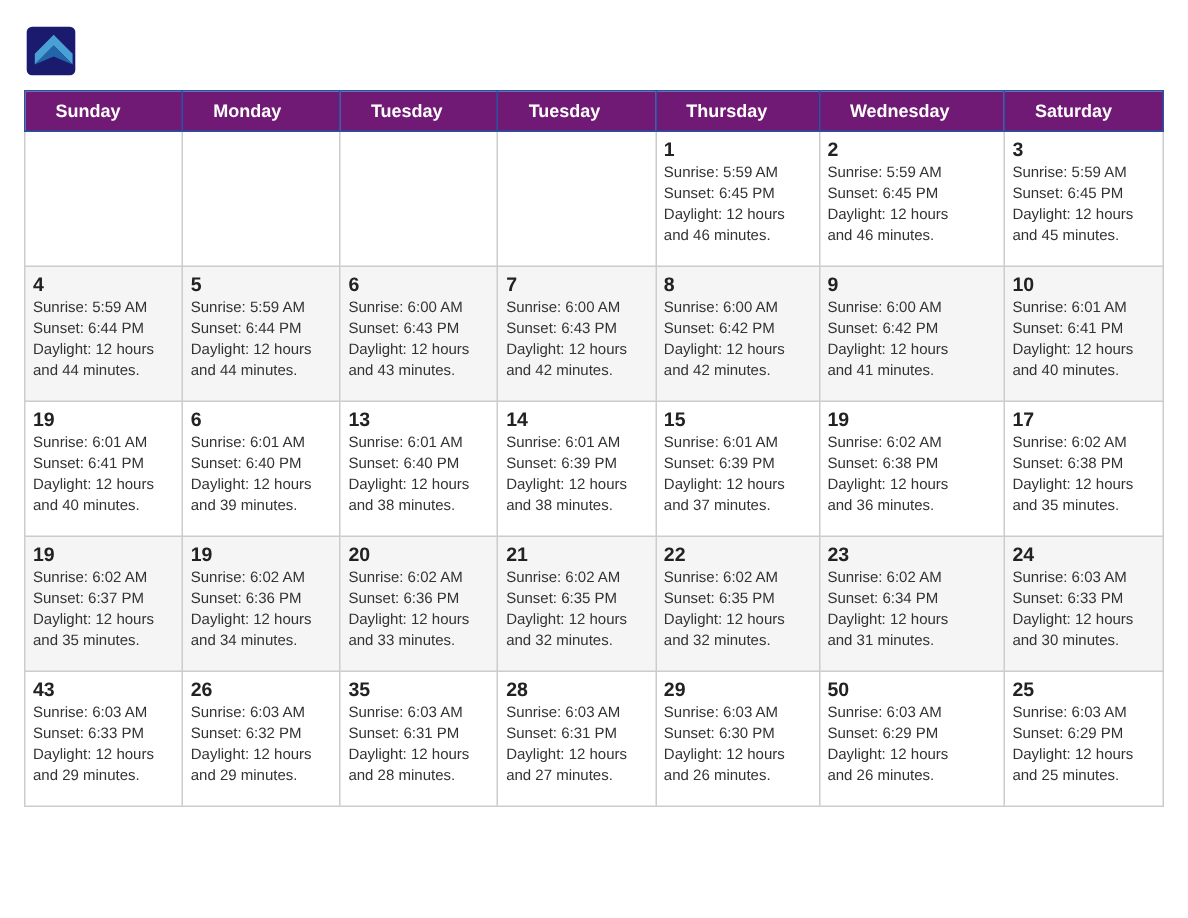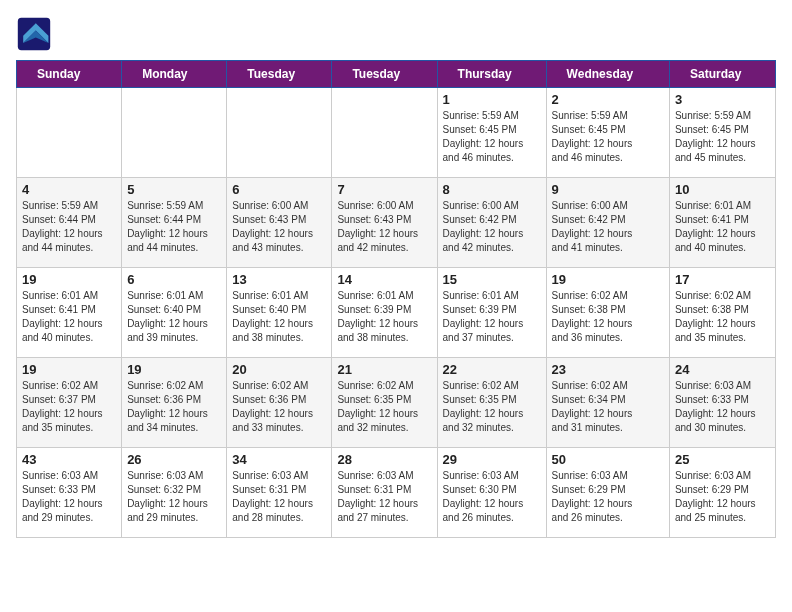--- a/index.html
+++ b/index.html
@@ -309,21 +309,21 @@
 and 29 minutes.</div>
         </td>
         <td>
           <div class="day-number">26</div>
           <div class="day-detail" style="white-space: pre-line;">Sunrise: 6:03 AM
 Sunset: 6:32 PM
 Daylight: 12 hours
 and 29 minutes.</div>
         </td>
         <td>
-          <div class="day-number">34</div>
+          <div class="day-number">35</div>
           <div class="day-detail" style="white-space: pre-line;">Sunrise: 6:03 AM
 Sunset: 6:31 PM
 Daylight: 12 hours
 and 28 minutes.</div>
         </td>
         <td>
           <div class="day-number">28</div>
           <div class="day-detail" style="white-space: pre-line;">Sunrise: 6:03 AM
 Sunset: 6:31 PM
 Daylight: 12 hours

